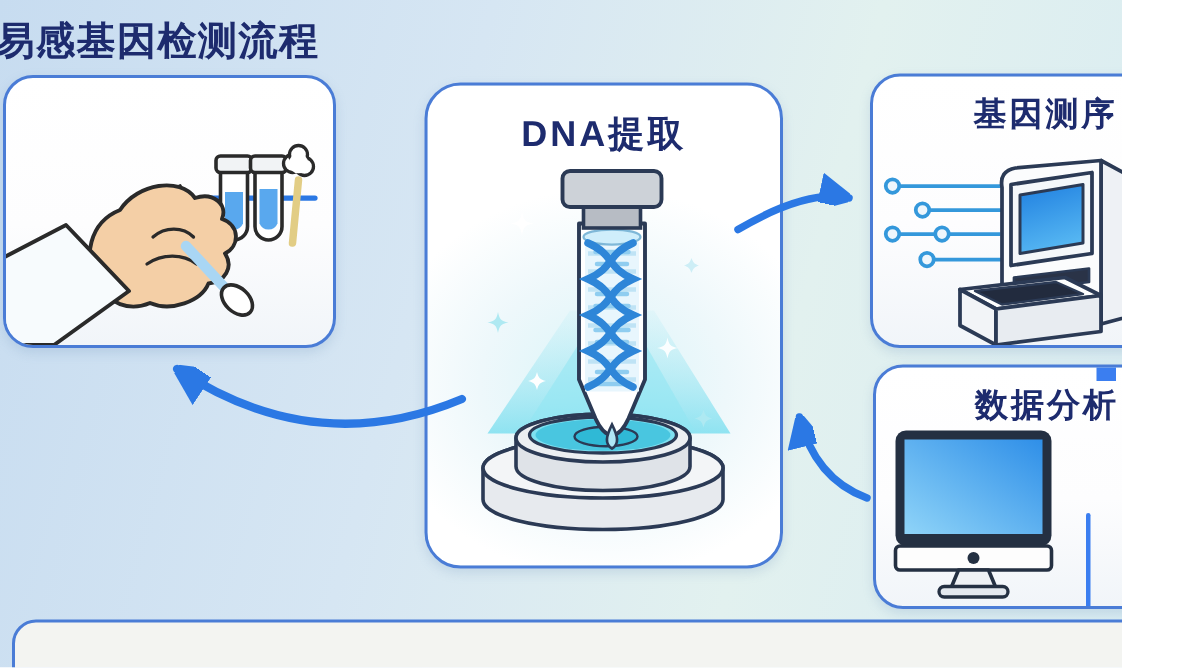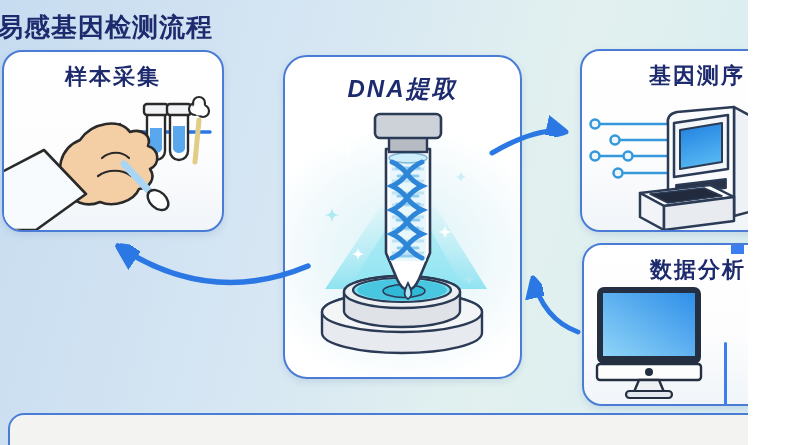--- a/index.html
+++ b/index.html
@@ -9,42 +9,41 @@
   .page-title{position:absolute;left:0px;top:10px;font-size:26px;font-weight:bold;
     color:#1d2b6e;letter-spacing:1px;margin-left:-3px;}
   .panel{position:absolute;background:linear-gradient(180deg,#ffffff 0%,#fdfdfe 55%,#f1f5f9 100%);
     border:2px solid #4a7cd6;border-radius:20px;box-shadow:0 3px 7px rgba(110,145,185,.22);
     overflow:hidden;}
   .panel-label{position:relative;z-index:3;text-align:center;margin-top:10px;
     font-size:22px;font-weight:bold;color:#1d2b6e;letter-spacing:2px;}
   #panel-sample{left:2px;top:50px;width:218px;height:178px;}
   #panel-dna{left:283px;top:55px;width:235px;height:320px;border-radius:24px;
     background:radial-gradient(ellipse 150px 130px at 50% 62%,#d9f4f8 0%,#eef8fb 55%,#ffffff 100%);}
-  #panel-dna .panel-label{font-size:24px;margin-top:16px;font-style:italic;}
+  #panel-dna .panel-label{font-size:24px;margin-top:16px;}
   #panel-seq{left:580px;top:49px;width:230px;height:179px;}
   #panel-analysis{left:582px;top:243px;width:228px;height:159px;}
   .illus{position:absolute;left:0;top:0;}
   #bottom-panel{position:absolute;left:8px;top:413px;width:792px;height:60px;
     background:#f3f4f1;border:2px solid #4a7cd6;border-radius:16px;}
   #arrow-overlay{position:absolute;left:0;top:0;width:788px;height:445px;pointer-events:none;z-index:5;}
   
   .chart{position:absolute;}
   .chart-axis-y{position:absolute;left:140px;top:57px;width:3px;height:72px;background:#3b7ef0;border-radius:2px;}
   .chart-bars{position:absolute;left:147px;bottom:31px;display:flex;align-items:flex-end;gap:5px;}
   .bar{width:13px;background:#3b7ef0;}
 </style>
 </head>
 <body>
 
 <div id="stage">
 
   <div class="page-title">易感基因检测流程</div>
 
   <section class="panel" id="panel-sample">
-    <div class="panel-label">样本采集</div>
     <svg class="illus" width="218" height="178" viewBox="0 0 218 178">
 
       <line x1="130" y1="80" x2="206" y2="80" stroke="#2b78e4" stroke-width="3.5" stroke-linecap="round"></line>
 
       <g>
         <path d="M143,62 L143,99 A9,9 0 0 0 161,99 L161,62 Z" fill="#ffffff" stroke="#2a2a2a" stroke-width="2.4"></path>
         <path d="M146,76 L146,97 A6.5,6.5 0 0 0 158,97 L158,76 Z" fill="#59a8ee"></path>
         <rect x="140" y="52" width="24" height="11" rx="3" fill="#f1f3f5" stroke="#2a2a2a" stroke-width="2.4"></rect>
       </g>
 

